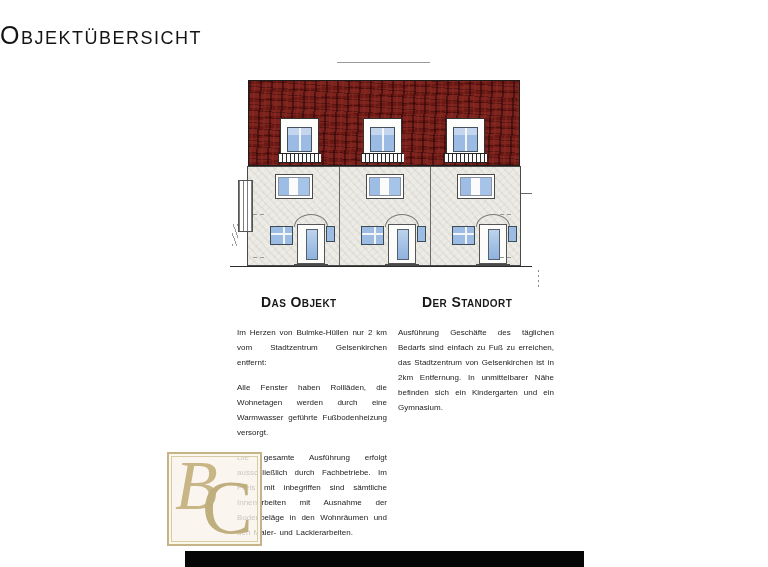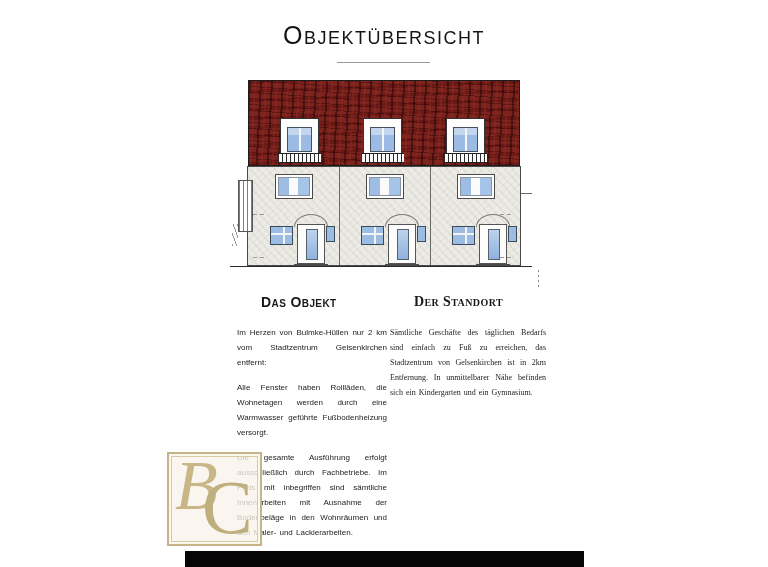--- a/index.html
+++ b/index.html
@@ -1,20 +1,20 @@
 <!DOCTYPE html>
 <html><head>
 <meta charset="utf-8">
 <style>
   html,body{margin:0;padding:0;background:#fff;}
   .page{position:relative;width:768px;height:567px;background:#ffffff;overflow:hidden;
         font-family:"Liberation Sans",sans-serif;}
 
   
-  .title{position:absolute;top:21px;left:0;width:100%;text-align:center;
+  .title{position:absolute;top:21px;left:0;width:100%;text-align:left;
          font-variant:small-caps;font-size:25px;letter-spacing:1.5px;color:#141414;}
   .title-rule{position:absolute;top:62px;left:337px;width:93px;height:1px;background:#9a9a9a;}
 
   
   .drawing{position:absolute;left:230px;top:76px;width:315px;height:215px;}
   .roof{position:absolute;left:18px;top:4px;width:272px;height:86px;box-sizing:border-box;
         border:1px solid #1d1d1d;background-color:#7c231e;
         background-image:
           repeating-linear-gradient(93deg, rgba(25,2,2,.45) 0 2px, rgba(0,0,0,0) 2px 5px, rgba(150,45,38,.35) 5px 7px, rgba(0,0,0,0) 7px 11px),
           repeating-linear-gradient(4deg, rgba(40,4,4,.40) 0 1px, rgba(0,0,0,0) 1px 6px),
@@ -62,21 +62,21 @@
           border:1px solid #555;background:repeating-linear-gradient(90deg,#7d7d7d 0 1px,#fff 1px 4px);}
   .r-dash{position:absolute;left:291px;top:117px;width:11px;height:1px;background:#6a6a6a;}
   .v-dash{position:absolute;left:308px;top:194px;width:1px;height:17px;
           background:repeating-linear-gradient(0deg,#8a8a8a 0 2px,transparent 2px 5px);}
   .l-scribble{position:absolute;left:2px;top:148px;width:6px;height:22px;
           background:repeating-linear-gradient(70deg,#9a9a9a 0 1px,transparent 1px 4px);}
 
   
   .col{position:absolute;top:294px;}
   .col-left{left:237px;width:150px;}
-  .col-right{left:390px;width:156px;font-family:Liberation Serif, serif;}
+  .col-right{left:398px;width:156px;}
   .col-h{font-variant:small-caps;font-size:14px;letter-spacing:.4px;color:#181818;margin:0 0 15px 0;padding-left:24px;}
   .col p{font-size:8px;line-height:15px;text-align:justify;color:#1c1c1c;
          margin:0 0 10px 0;word-spacing:1px;}
 
   
   .watermark{position:absolute;left:160px;top:440px;width:200px;height:127px;}
   .wm-frame{position:absolute;left:7px;top:12px;width:95px;height:94px;box-sizing:border-box;
         border:2px solid #c6b488;background:rgba(248,244,234,.78);
         box-shadow:inset 0 0 0 2px rgba(252,249,241,.95), inset 0 0 0 3px #d8caa4;}
   .wm-b{position:absolute;left:15px;top:6px;font-family:"Liberation Serif",serif;font-style:italic;
@@ -171,21 +171,21 @@
 
   <div class="col col-left">
     <h3 class="col-h">Das Objekt</h3>
     <p>Im Herzen von Bulmke-Hüllen nur 2 km vom Stadtzentrum Gelsenkirchen entfernt:</p>
     <p>Alle Fenster haben Rollläden, die Wohnetagen werden durch eine Warmwasser geführte Fußbodenheizung versorgt.</p>
     <p>Die gesamte Ausführung erfolgt ausschließlich durch Fachbetriebe. Im Preis mit inbegriffen sind sämtliche Innenarbeiten mit Ausnahme der Bodenbeläge in den Wohnräumen und den Maler- und Lackierarbeiten.</p>
   </div>
 
   <div class="col col-right">
     <h3 class="col-h">Der Standort</h3>
-    <p>Sämtliche Geschäfte des täglichen Bedarfs sind einfach zu Fuß zu erreichen, das Stadtzentrum von Gelsenkirchen ist in 2km Entfernung. In unmittelbarer Nähe befinden sich ein Kindergarten und ein Gymnasium.</p>
+    <p>Ausführung Geschäfte des täglichen Bedarfs sind einfach zu Fuß zu erreichen, das Stadtzentrum von Gelsenkirchen ist in 2km Entfernung. In unmittelbarer Nähe befinden sich ein Kindergarten und ein Gymnasium.</p>
   </div>
 
   <div class="watermark">
     <div class="wm-frame"></div>
     <div class="wm-b">B</div>
     <div class="wm-c">C</div>
   </div>
 
   <div class="black-bar"></div>
 

